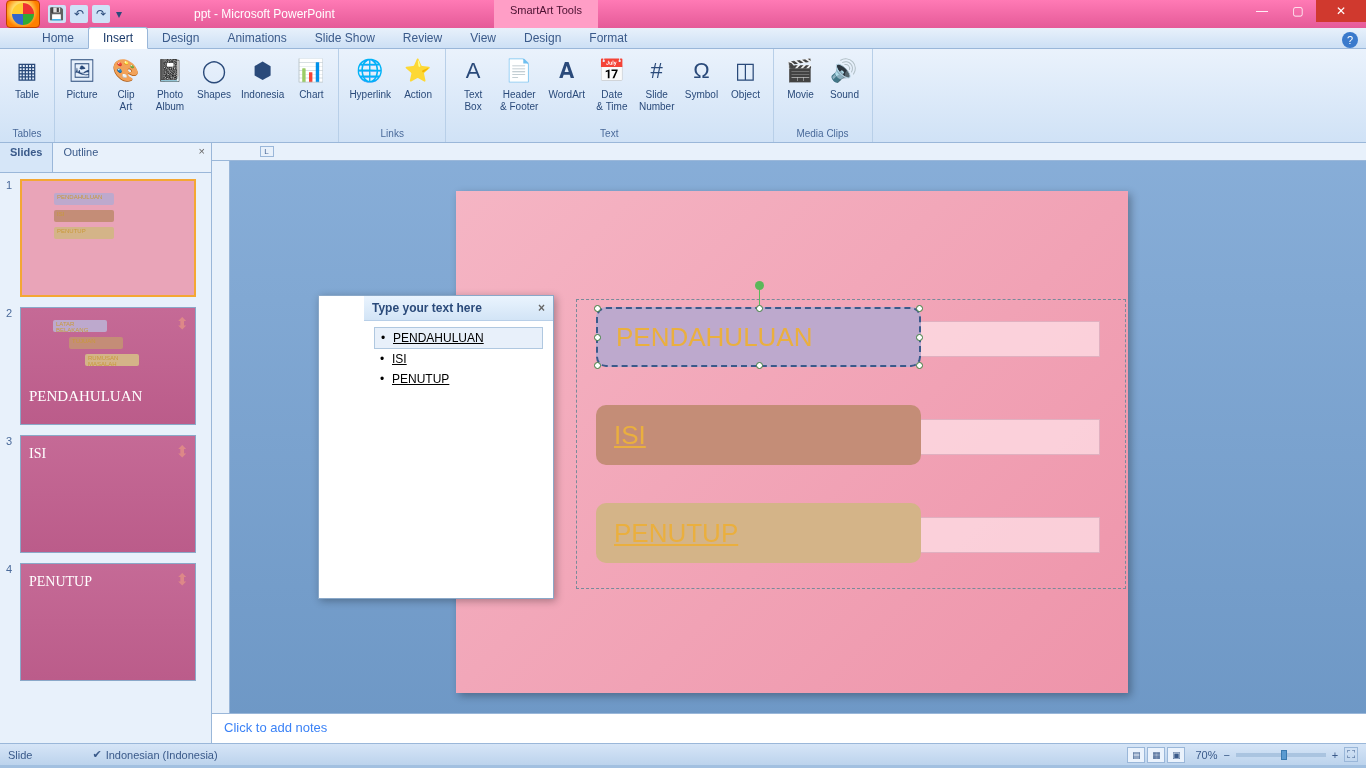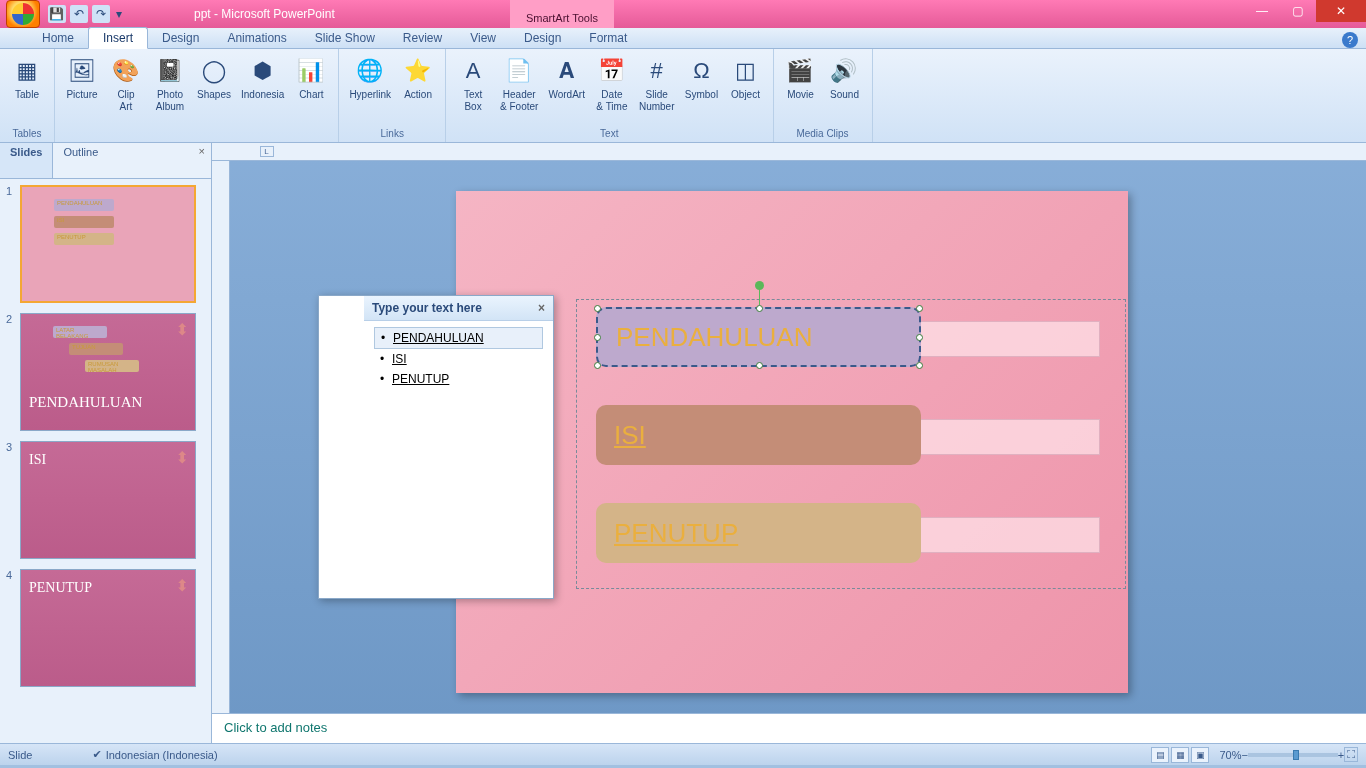--- a/index.html
+++ b/index.html
@@ -5,21 +5,21 @@
 * { box-sizing: border-box; margin: 0; padding: 0; font-family: "Segoe UI", Tahoma, sans-serif; }
 body { width: 1366px; height: 768px; overflow: hidden; background: #a2c0e0; }
 
 
 .titlebar { height: 28px; background: linear-gradient(#ff7ab5,#e55a98); display: flex; align-items: center; color: #fff; font-size: 12px; position: relative; }
 .office-btn { width: 34px; height: 28px; background: radial-gradient(circle at 45% 40%, #ffd966 40%, #ff7f00 70%); border-radius: 4px; margin: 0 4px 0 6px; border: 1px solid #c04000; display:flex;align-items:center;justify-content:center; }
 .office-btn-inner { width: 22px; height: 22px; border-radius: 50%; background: conic-gradient(#e33 0 90deg,#3a3 90deg 180deg,#36c 180deg 270deg,#fc3 270deg 360deg); }
 .qat { display: flex; gap: 4px; align-items: center; margin-left: 4px; }
 .qat-btn { width: 18px; height: 18px; display:flex;align-items:center;justify-content:center; font-size: 12px; color:#2a4a7a; background:#cfe2f7; border-radius:2px; }
 .title-text { margin-left: 70px; font-size: 12px; }
-.smartart-tools { position:absolute; left:510px; top:0; height:44px; background:#ff9ec6; padding: 12px 16px; font-size:11px; color:#4a1030; border-radius: 0 0 4px 4px;}
+.smartart-tools { position:absolute; left:494px; top:0; height:44px; background:#ff9ec6; padding: 4px 16px; font-size:11px; color:#4a1030; border-radius: 0 0 4px 4px;}
 .win-controls { position:absolute; right:0; top:0; display:flex; }
 .win-btn { width:36px; height:22px; display:flex; align-items:center; justify-content:center; font-size:12px; color:#fff; }
 .win-btn.close { background:#d0392e; width:50px; }
 
 
 .tabs { height: 21px; background: linear-gradient(#e8f1fb,#cde0f5); display:flex; align-items:flex-end; border-bottom:1px solid #9ab7d9; padding-left: 28px; position:relative;}
 .tab { padding: 3px 14px; font-size: 12px; color:#3a5a8a; cursor:pointer; }
 .tab.active { background:#fff; border:1px solid #9ab7d9; border-bottom:1px solid #fff; border-radius:3px 3px 0 0; margin-bottom:-1px; color:#1a3a6a; }
 .sa-tabs { position:absolute; left:510px; display:flex; }
 .help-icon { position:absolute; right:8px; top:4px; width:16px;height:16px; border-radius:50%; background:#3a7acc; color:#fff; font-size:11px; display:flex;align-items:center;justify-content:center;}
@@ -28,21 +28,21 @@
 .ribbon { height: 94px; background: linear-gradient(#eaf2fc,#d0e2f6); border-bottom:1px solid #9ab7d9; display:flex; }
 .group { border-right:1px solid #b8cfe8; padding: 4px 6px 0; display:flex; flex-direction:column; }
 .group-content { flex:1; display:flex; align-items:flex-start; gap:2px; }
 .group-label { text-align:center; font-size:10px; color:#4a6a9a; padding:2px 0 3px; }
 .rbtn { display:flex; flex-direction:column; align-items:center; padding:2px 4px; font-size:10px; color:#2a4a7a; cursor:pointer; text-align:center; line-height:1.2; min-width:42px;}
 .rbtn .ricon { width:32px; height:32px; display:flex; align-items:center; justify-content:center; font-size:22px; margin-bottom:2px;}
 
 
 .workarea { display:flex; height: calc(100% - 28px - 24px - 94px - 22px); }
 .sidepane { width:212px; background:#e8f1fb; border-right:1px solid #9ab7d9; display:flex; flex-direction:column;}
-.sidetabs { height:36px; display:flex; border-bottom:1px solid #9ab7d9; font-size:11px;}
+.sidetabs { height:30px; display:flex; border-bottom:1px solid #9ab7d9; font-size:11px;}
 .sidetab { padding:3px 10px; color:#3a5a8a;}
 .sidetab.active { background:#d6e6f8; border-right:1px solid #9ab7d9; font-weight:bold;}
 .sidetab-close { margin-left:auto; padding:2px 6px; color:#666;}
 .thumbs { flex:1; overflow:auto; padding:6px;}
 .thumb-wrap { display:flex; gap:4px; margin-bottom:10px;}
 .thumb-num { font-size:11px; color:#4a6a9a; width:10px;}
 .thumb { width:176px; height:118px; background:#e9a4b8; border:1px solid #8aa8c8; position:relative;}
 .thumb.active { border:2px solid #f4a733;}
 .thumb.violet { background: linear-gradient(#c56a96, #bb5c8a);}
 .thumb-mini-boxes { position:absolute; top:12px; left:32px; display:flex; flex-direction:column; gap:5px;}
@@ -69,28 +69,28 @@
 
 .textpane { position:absolute; left:88px; top:134px; width:236px; height:304px; background:#fff; border:1px solid #8aa8c8; box-shadow:2px 2px 8px rgba(0,0,0,0.3); display:flex; flex-direction:column;padding-left:45px;}
 .textpane-hdr { background:linear-gradient(#eaf4fe,#d2e4f6); padding:5px 8px; font-size:12px; font-weight:bold; color:#2a4a7a; display:flex; justify-content:space-between; border-bottom:1px solid #b8cfe8;}
 .textpane-body { flex:1; padding:6px 10px;}
 .textpane-body ul { list-style:none;}
 .textpane-body li { font-size:12px; padding:3px 0 3px 18px; position:relative; text-decoration:underline;}
 .textpane-body li::before { content:"•"; position:absolute; left:6px;}
 .textpane-body li.sel { background:#e8f0fa; border:1px solid #b0c8e0;}
 .textpane-ftr { background:linear-gradient(#eaf4fe,#d2e4f6); padding:4px 8px; font-size:11px; color:#2a5a9a; border-top:1px solid #b8cfe8;}
 
-.notes { height:30px; background:#fff; border-top:1px solid #9ab7d9; padding:6px 12px; font-size:13px; color:#0f766e;}
+.notes { height:30px; background:#fff; border-top:1px solid #9ab7d9; padding:6px 12px; font-size:13px; color:#3b82f6;}
 
 
 .statusbar { height:22px; background: linear-gradient(#d6e5f7,#bcd3ec); display:flex; align-items:center; font-size:11px; color:#3a5a8a; padding:0 8px; border-top:1px solid #9ab7d9;}
 .statusbar .spacer { flex:1;}
 .view-btns { display:flex; gap:2px; margin-right:10px;}
 .view-btn { width:18px;height:16px;border:1px solid #9ab7d9;background:#eaf2fc;font-size:9px;display:flex;align-items:center;justify-content:center;}
-.zoom { display:flex; align-items:center; }
+.zoom { display:flex; align-items:center; gap:6px;}
 .zoom-track { width:90px; height:4px; background:#aac4e0; position:relative;}
 .zoom-thumb { position:absolute; left:50%; top:-3px; width:6px; height:10px; background:#5a9ad0; border:1px solid #3a7ab0;}
 </style>
 </head>
 <body>
 
 <div class="titlebar">
   <div class="office-btn">
       <div class="office-btn-inner"></div>
     </div>

